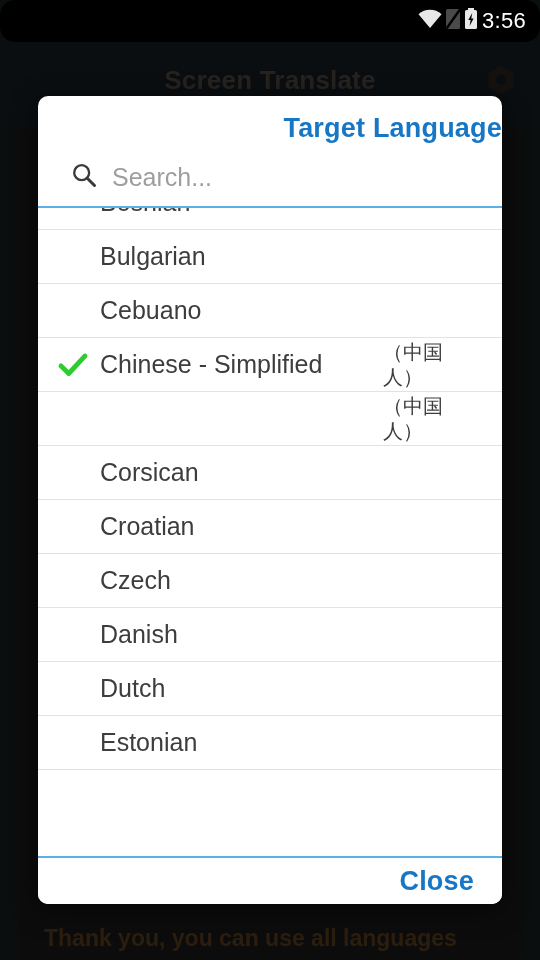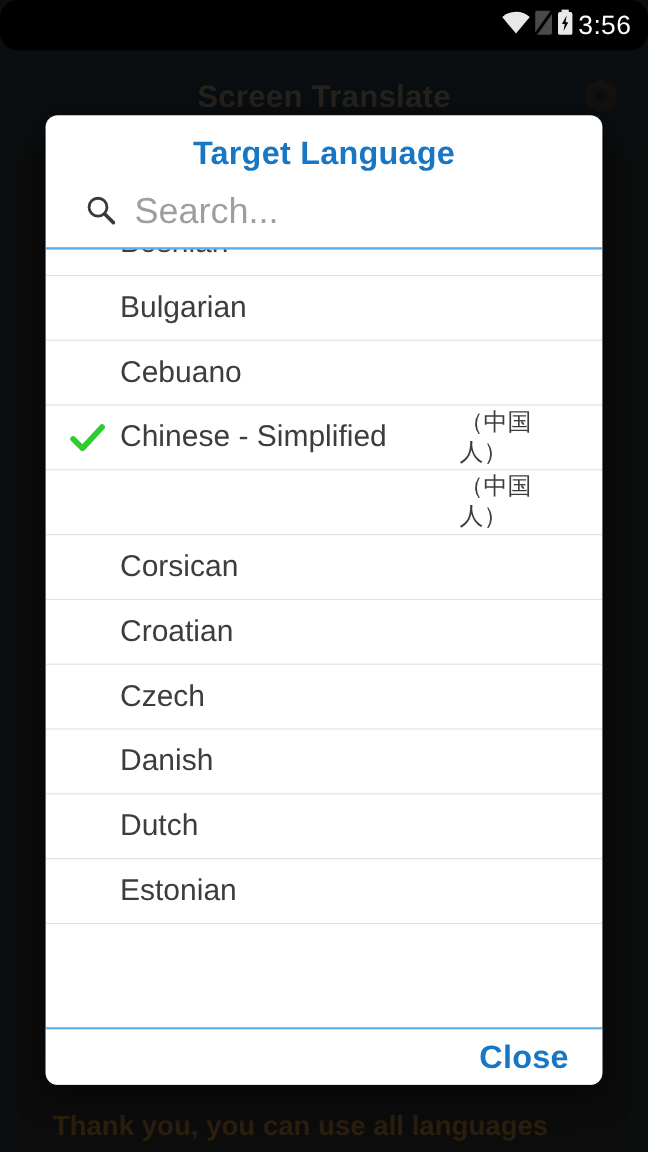--- a/index.html
+++ b/index.html
@@ -107,21 +107,21 @@
     background: #ffffff;
     border-radius: 10px;
     z-index: 20;
     overflow: hidden;
     display: flex;
     flex-direction: column;
     box-shadow: 0 6px 26px rgba(0,0,0,.55);
   }
 
   #dialog-title {
-    text-align: center;
+    text-align: right;
     color: #1877c4;
     font-size: 27px;
     font-weight: bold;
     padding-top: 17px;
     padding-bottom: 4px;
     letter-spacing: .2px;
   }
 
   #search-row {
     display: flex;
@@ -132,21 +132,21 @@
     gap: 14px;
     flex: 0 0 auto;
   }
   #search-icon { flex: 0 0 auto; display:block; }
   #search-input {
     flex: 1 1 auto;
     border: none;
     outline: none;
     background: transparent;
     font-family: "Liberation Sans", sans-serif;
-    font-size: 30px;
+    font-size: 25px;
     color: #333;
     padding: 0;
   }
   #search-input::placeholder { color: #9e9e9e; }
 
   #divider-top {
     height: 2px;
     background: #5bafe8;
     flex: 0 0 auto;
   }

